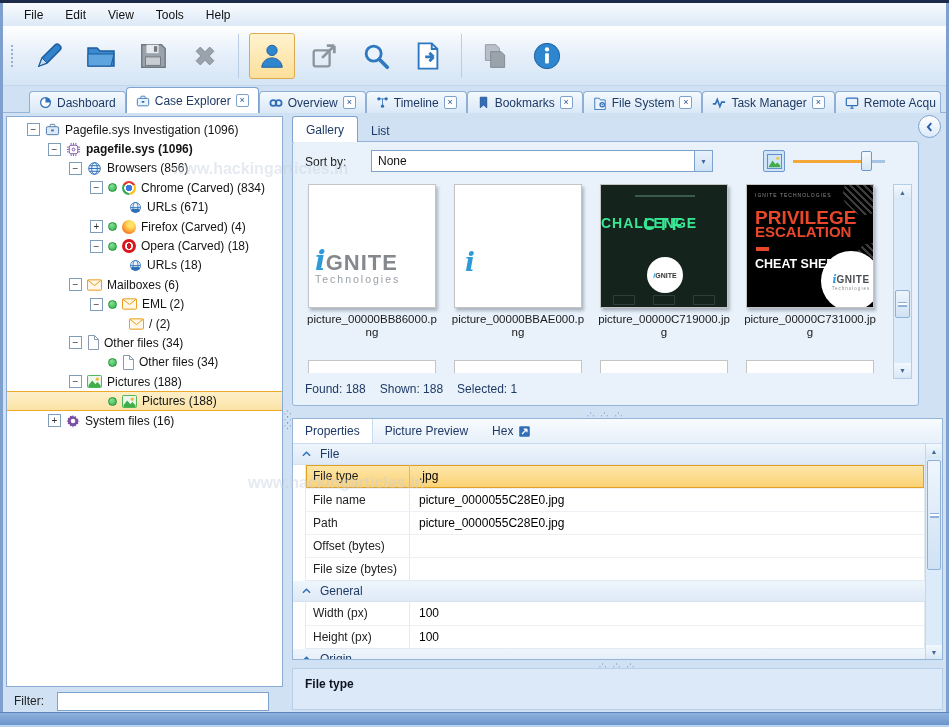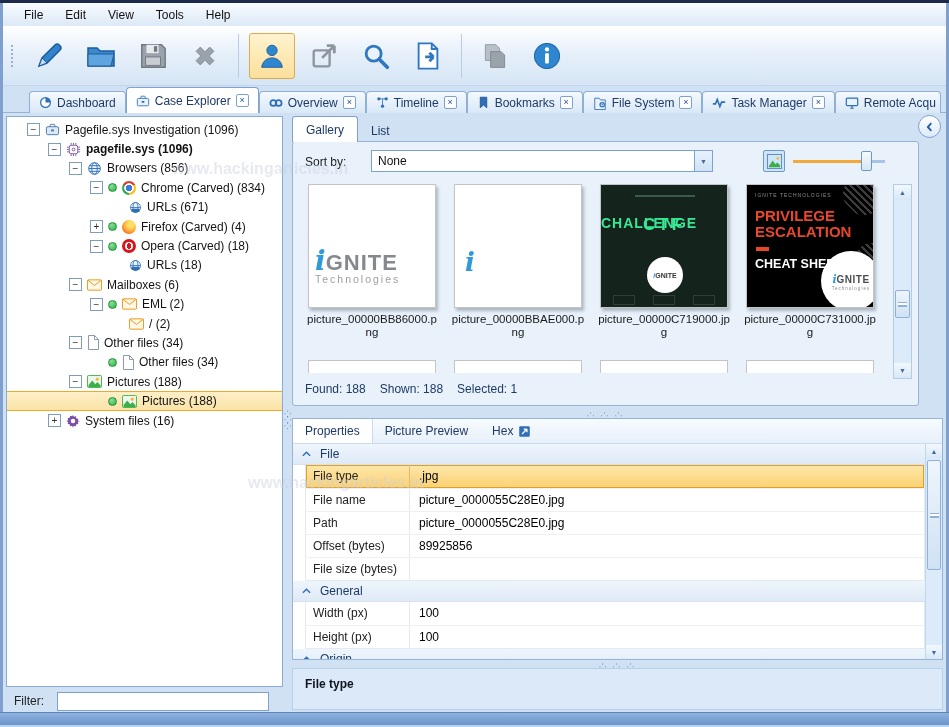--- a/index.html
+++ b/index.html
@@ -77,21 +77,21 @@
   .t2i{position:absolute;left:10px;bottom:30px;font-style:italic;font-weight:bold;font-size:26px;color:#2e9ad8;font-family:"DejaVu Serif",serif}
   .t3{background:#15231d}
   .t3 .l1{position:absolute;left:0;right:0;top:30px;text-align:center;font-weight:bold;font-size:17px;letter-spacing:3px;color:#37e793}
   .t3 .l2{position:absolute;left:0;right:0;top:30px;text-align:left;font-weight:bold;font-size:14px;letter-spacing:1px;color:#37e793}
   .t3 .topline{position:absolute;left:34px;top:10px;width:60px;height:2px;background:#3a5a4c}
   .t3 .circ{position:absolute;left:46px;bottom:14px;width:36px;height:36px;border-radius:50%;background:#fff;display:flex;flex-direction:column;align-items:center;justify-content:center}
   .t3 .circ .ci{font-size:7px;font-weight:bold;color:#333}.t3 .circ .ci b{color:#2e9ad8;font-style:italic}
   .t3 .btm{position:absolute;bottom:2px;width:22px;height:10px;border:1px solid rgba(255,255,255,.12)}
   .t4{background:#000}
   .t4 .small{position:absolute;left:8px;top:7px;font-size:5px;letter-spacing:1px;color:#8d8d8d}
-  .t4 .l1{position:absolute;left:8px;top:22px;font-weight:bold;font-size:15px;color:#e8472b}
+  .t4 .l1{position:absolute;left:8px;top:22px;font-weight:bold;font-size:19px;color:#e8472b}
   .t4 .l2{position:absolute;left:8px;top:38px;font-weight:bold;font-size:15px;color:#e8472b}
   .t4 .dash{position:absolute;left:9px;top:62px;width:13px;height:4px;background:#e8472b}
   .t4 .l3{position:absolute;left:8px;top:72px;font-weight:bold;font-size:12.5px;color:#fff}
   .t4 .circ{position:absolute;right:-8px;bottom:-4px;width:60px;height:60px;border-radius:50%;background:#fff;display:flex;flex-direction:column;align-items:center;justify-content:center}
   .t4 .circ .bi{font-style:italic;font-weight:bold;font-size:11px;color:#2e9ad8;font-family:"DejaVu Serif",serif}
   .t4 .circ .bg2{font-weight:bold;font-size:10px;color:#4a4e52;letter-spacing:.5px}
   .t4 .circ .bs{font-size:4.5px;color:#85898e;letter-spacing:1px}
   .t4 .hatch1{position:absolute;right:-12px;top:-12px;width:42px;height:42px;border-radius:50%;background:repeating-linear-gradient(45deg,#3c3c3c 0 2px,#000 2px 5px)}
   .t4 .hatch2{position:absolute;right:-16px;top:58px;width:34px;height:34px;border-radius:50%;background:repeating-linear-gradient(45deg,#3c3c3c 0 2px,#000 2px 5px)}
   #tiles2{position:absolute;left:6px;top:218px;display:flex}
@@ -657,21 +657,20 @@
         <div class="prow">
           <div class="pkey">File name</div>
           <div class="pval">picture_0000055C28E0.jpg</div>
         </div>
         <div class="prow">
           <div class="pkey">Path</div>
           <div class="pval">picture_0000055C28E0.jpg</div>
         </div>
         <div class="prow">
           <div class="pkey">Offset (bytes)</div>
-          <div class="pval">89925856</div>
         </div>
         <div class="prow">
           <div class="pkey">File size (bytes)</div>
         </div>
       </div>
       <div class="pgroup-h">
         <svg viewBox="0 0 10 6" width="9" height="6">
             <path d="M1 5l4-4 4 4" stroke="#2e6fb8" stroke-width="1.6" fill="none"></path>
           </svg>
         <span>General</span>

